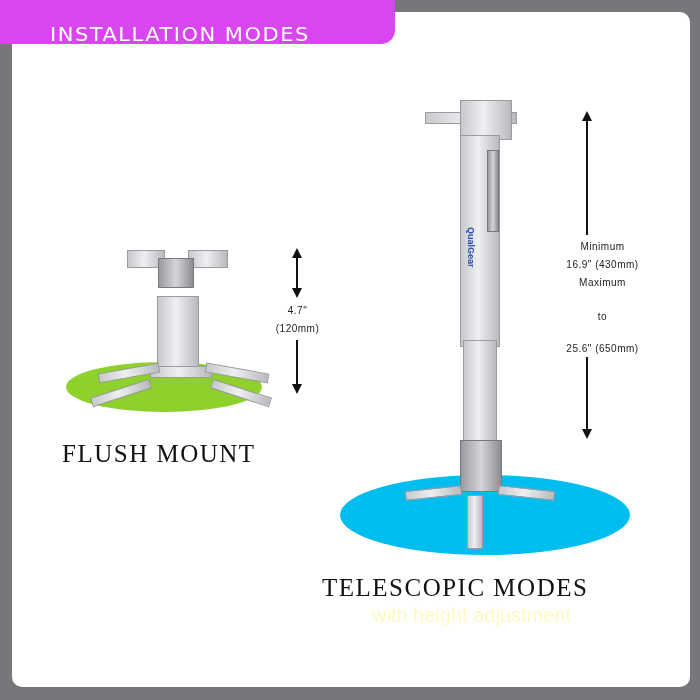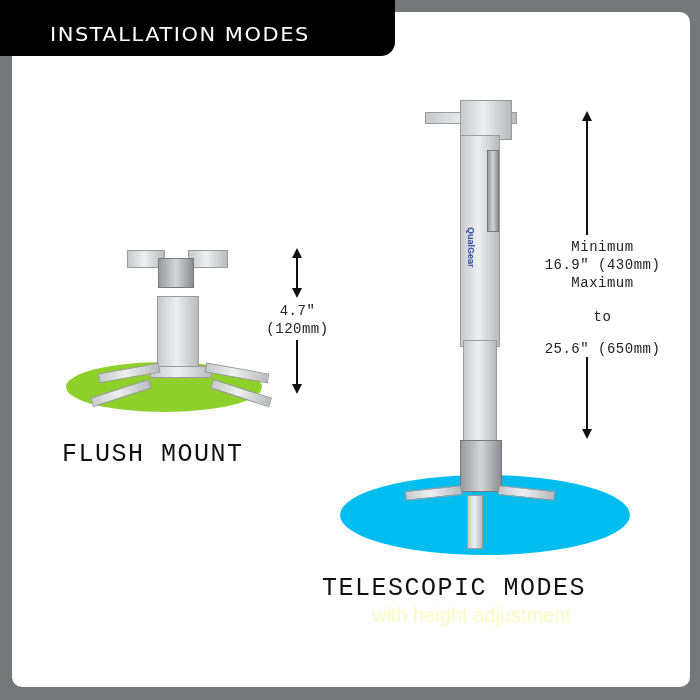--- a/index.html
+++ b/index.html
@@ -1,28 +1,28 @@
 <!DOCTYPE html>
 <html><head>
 <meta charset="utf-8">
 <style>
   html, body { margin: 0; padding: 0; }
   body { width: 700px; height: 700px; background: #76777b; position: relative; overflow: hidden; font-family: "Liberation Sans", sans-serif; }
   .panel { position: absolute; left: 12px; top: 12px; width: 678px; height: 675px; background: #ffffff; border-radius: 10px; }
-  .tab { position: absolute; left: 0; top: 0; width: 395px; height: 56px; background: #000000; border-bottom-right-radius: 14px; }
+  .tab { position: absolute; left: 0; top: 0; width: 395px; height: 44px; background: #d946ef; border-bottom-right-radius: 14px; }
   .tab-title { position: absolute; left: 50px; top: 23px; color: #ffffff; font-size: 21px; letter-spacing: 1.5px; font-family: "DejaVu Sans", sans-serif; font-weight: normal; transform: scaleY(0.92); }
   .ellipse { position: absolute; border-radius: 50%; }
   .green { left: 66px; top: 362px; width: 196px; height: 50px; background: #8fd12b; }
   .blue { left: 340px; top: 475px; width: 290px; height: 80px; background: #00bdf0; }
   .arrow { position: absolute; width: 0; border-left: 2px solid #111; }
   .arrow::before, .arrow::after { content: ""; position: absolute; left: -6px; width: 0; height: 0; border-left: 5px solid transparent; border-right: 5px solid transparent; }
   .arrow.up::before { top: -2px; border-bottom: 10px solid #111; }
   .arrow.down::after { bottom: -2px; border-top: 10px solid #111; }
-  .label { position: absolute; color: #222; text-align: center; font-family: Liberation Mono, monospace; font-size: 14px; line-height: 18px; letter-spacing: 0.5px; }
-  .big { position: absolute; color: #111; font-family: Liberation Mono, monospace; font-size: 25px; letter-spacing: 1.5px; }
+  .label { position: absolute; color: #222; text-align: center; font-family: Liberation Sans, sans-serif; font-size: 10px; line-height: 18px; letter-spacing: 0.5px; }
+  .big { position: absolute; color: #111; font-family: Liberation Serif, serif; font-size: 25px; letter-spacing: 1.5px; }
   .sub { position: absolute; color: #fef9c3; font-family: "Liberation Sans", sans-serif; font-size: 20px; }
   
   .metal { position: absolute; background: linear-gradient(90deg, #c8c9cc, #eeeff1 45%, #b9babd); border: 1px solid #9a9ba0; }
   .metal-dark { position: absolute; background: linear-gradient(90deg, #9a9ba0, #d4d5d8 50%, #8c8d92); border: 1px solid #77787c; }
   .brand { position: absolute; color: #2a4fa8; font-size: 9px; font-weight: bold; transform: rotate(90deg); transform-origin: left top; font-family: "Liberation Sans", sans-serif; }
 </style>
 </head>
 <body>
 
 <div class="panel"></div>

